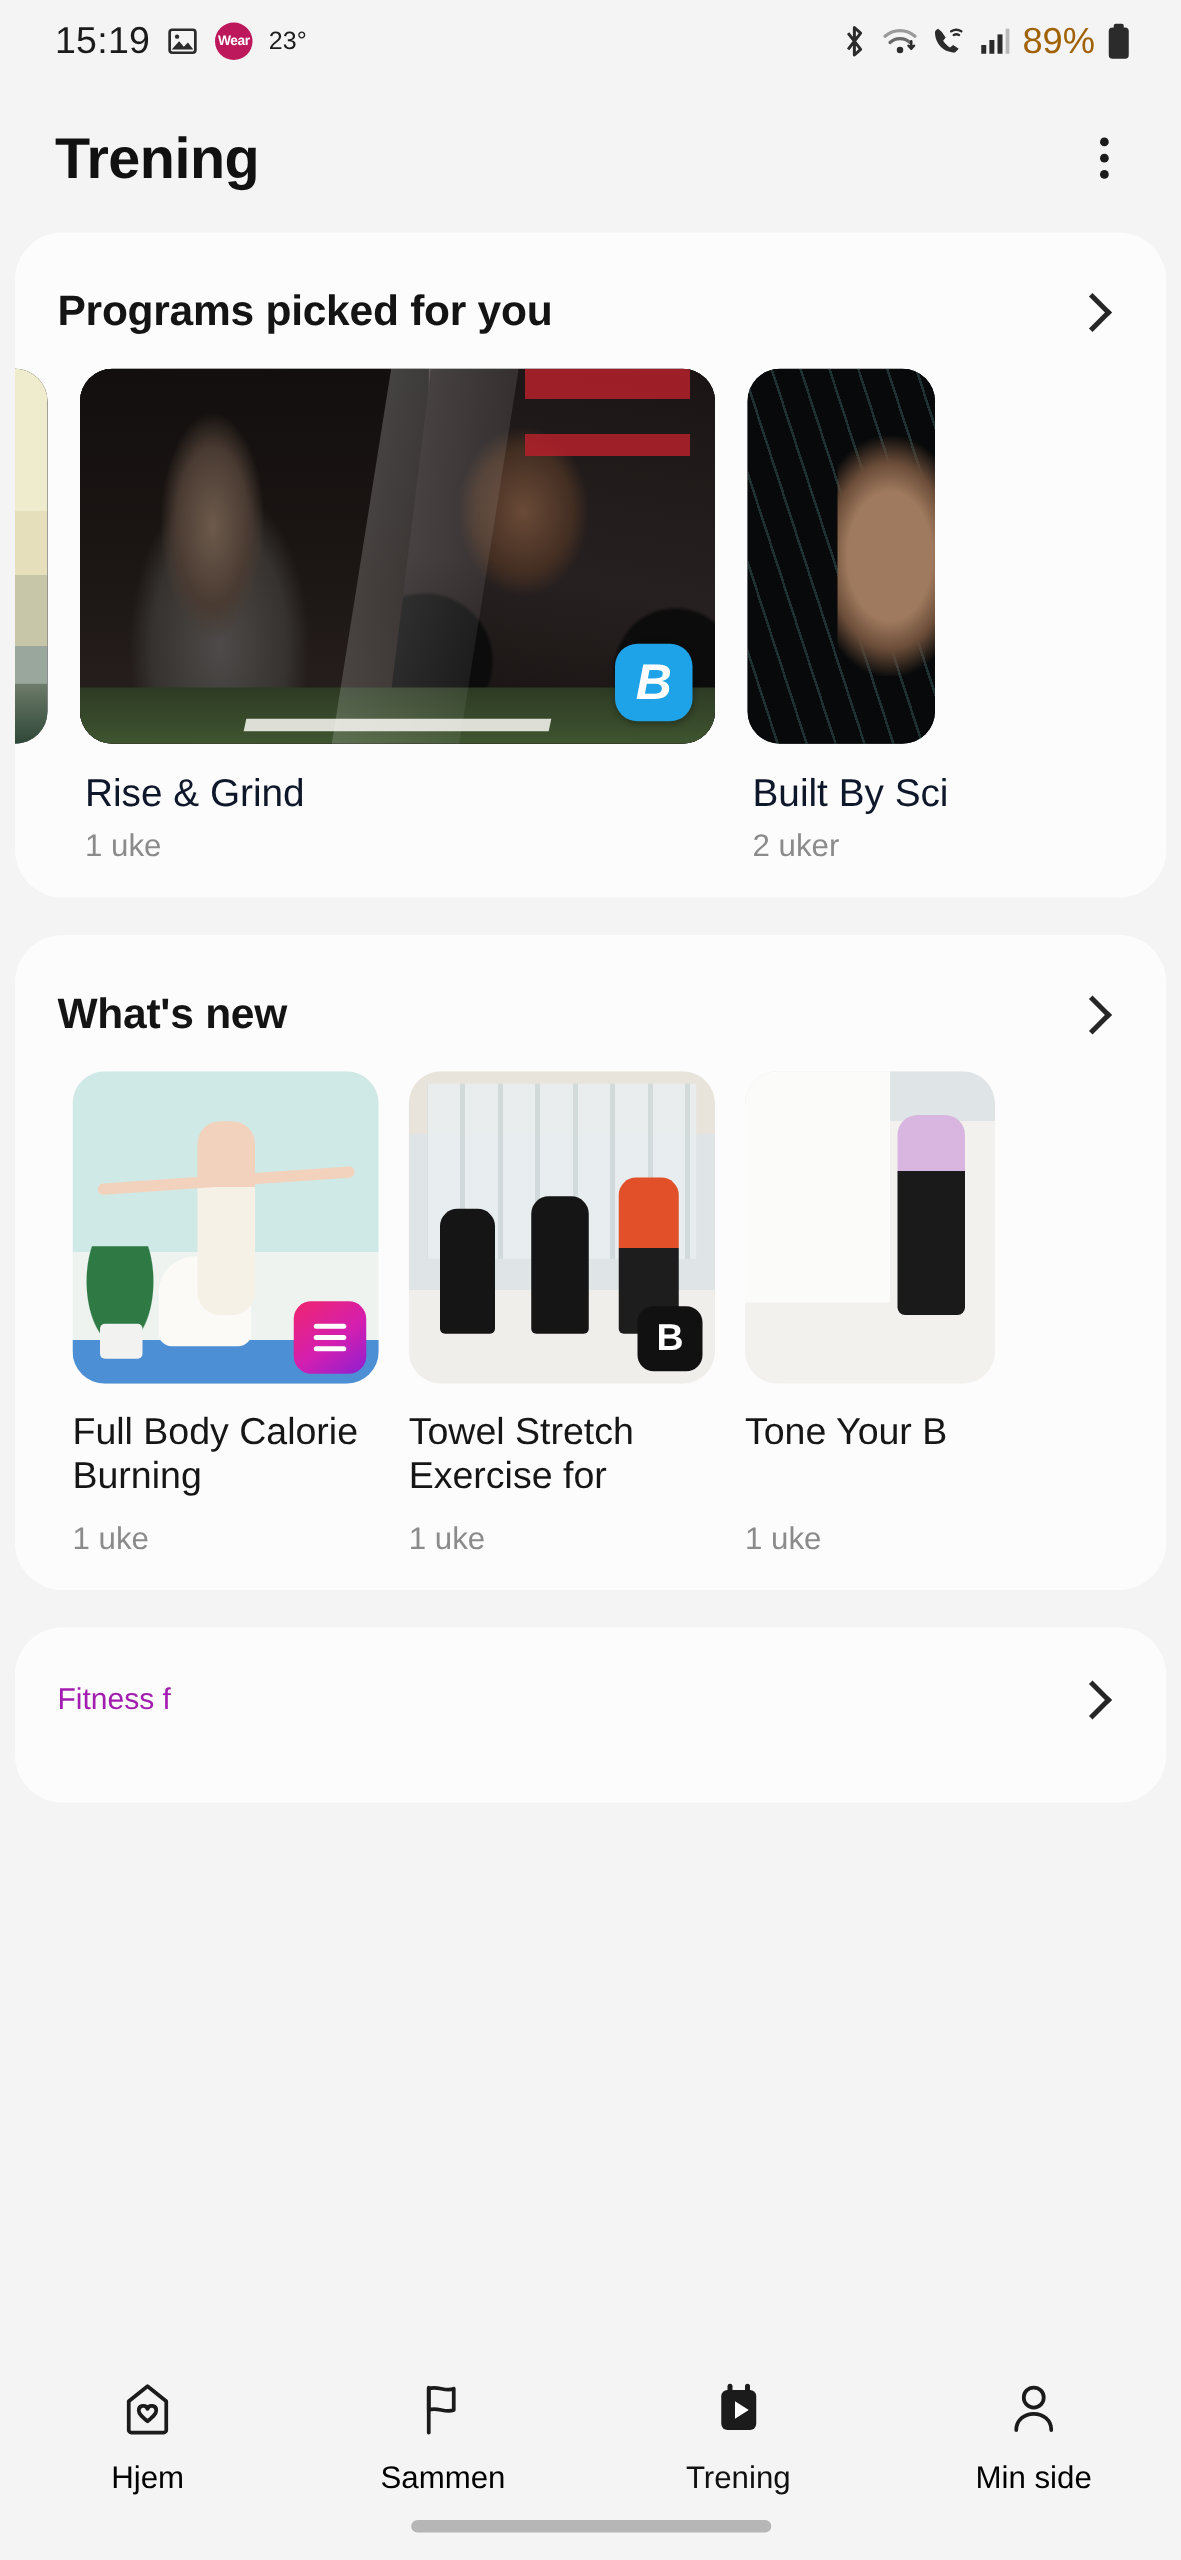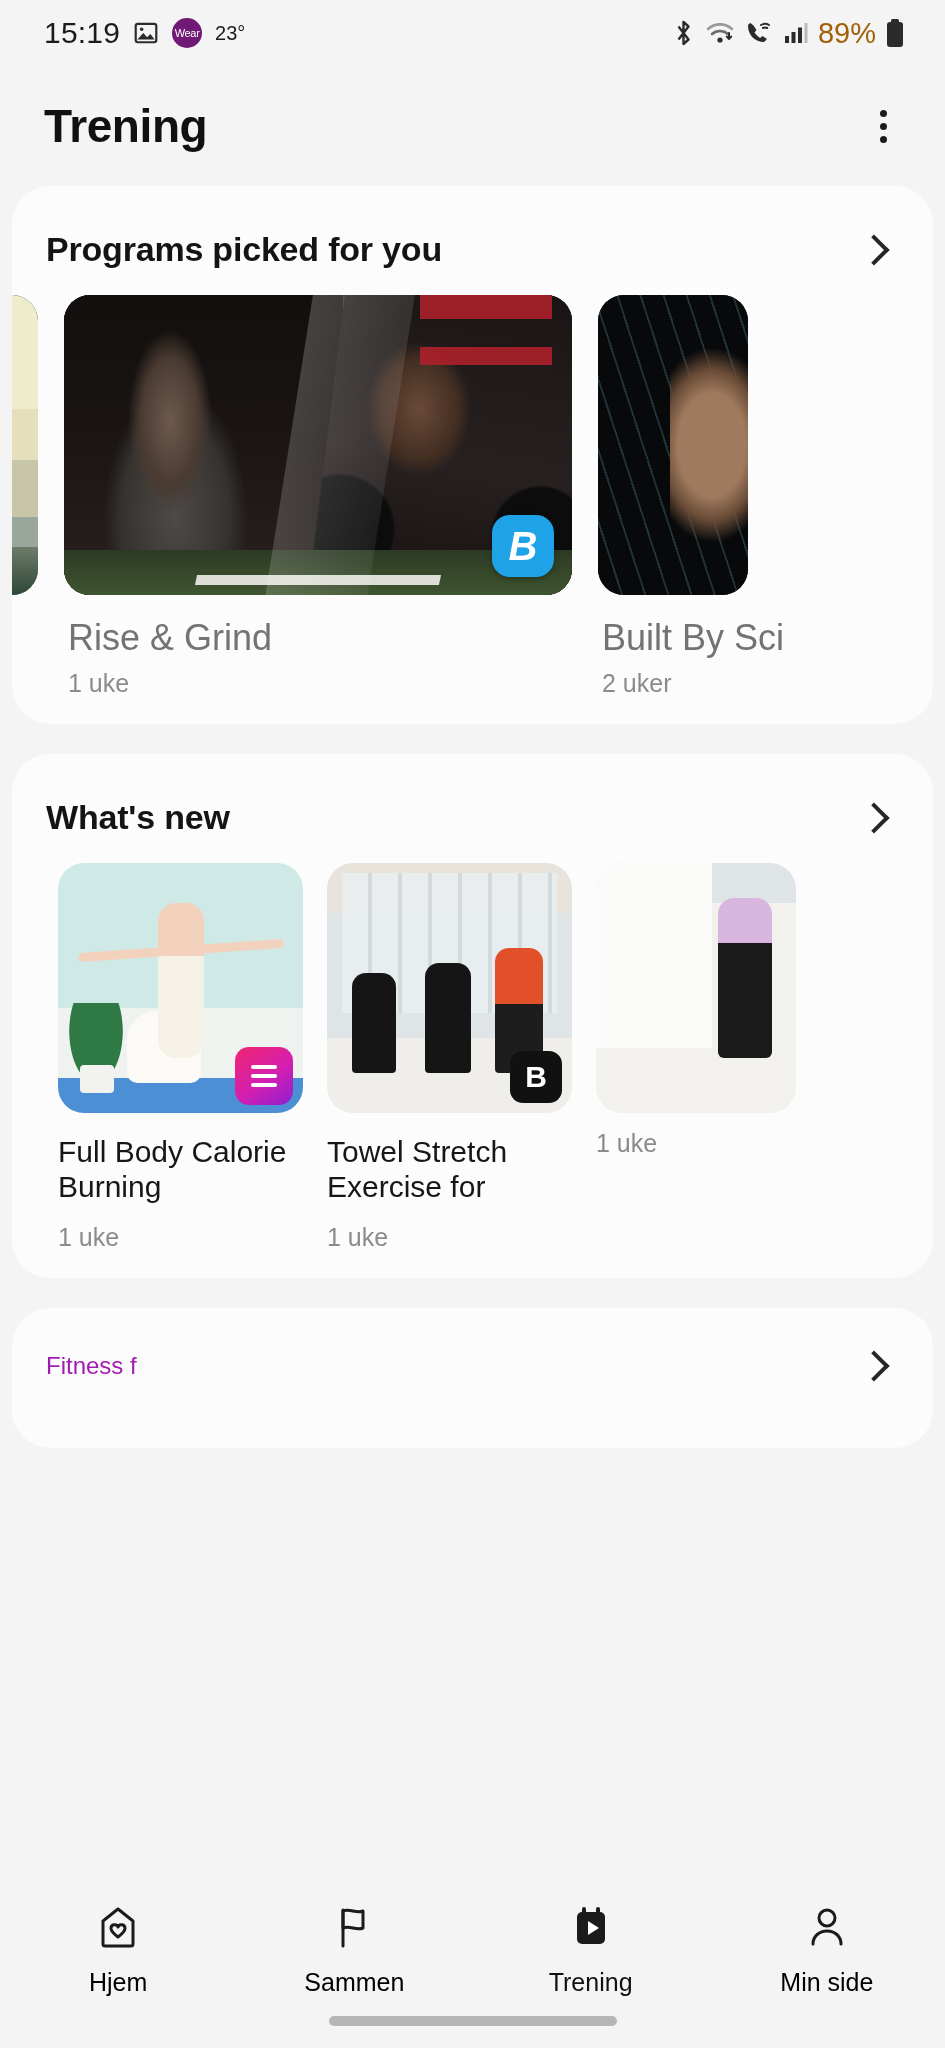--- a/index.html
+++ b/index.html
@@ -16,21 +16,21 @@
     height: 66px; display: flex; align-items: center;
     justify-content: space-between; padding: 0 40px 0 44px;
   }
   .sb-left { display: flex; align-items: center; gap: 13px; }
   .sb-time { font-size: 30px; font-weight: 400; color: #1b1b1b; letter-spacing: .2px; }
   .sb-right { display: flex; align-items: center; gap: 9px; }
   .sb-temp { font-size: 20px; font-weight: 400; color: #1b1b1b; }
   .ic { display: inline-block; line-height: 0; }
   .wear-chip {
     width: 30px; height: 30px; border-radius: 50%;
-    background: #701a75; color: #fff; font-size: 11px; font-weight: 400;
+    background: #be185d; color: #fff; font-size: 11px; font-weight: 700;
     display: flex; align-items: center; justify-content: center;
     letter-spacing: -.3px;
   }
   .sb-batt { font-size: 29px; color: #a16207; font-weight: 400; }
 
   
   .appbar {
     height: 120px; display: flex; align-items: center;
     justify-content: space-between; padding: 0 42px 0 44px;
   }
@@ -60,21 +60,21 @@
   .prog-row { display: flex; gap: 26px; padding-left: 0; }
   .prog-item { flex: 0 0 auto; }
   .prog-item.peek-left { margin-left: -44px; }
   .prog-thumb {
     width: 508px; height: 300px; border-radius: 26px; overflow: hidden;
     position: relative; background:#111;
   }
   .prog-thumb.small { width: 150px; }
   .prog-thumb.peek { width: 70px; }
   .prog-meta { padding: 22px 4px 0 4px; }
-  .prog-name { font-size: 36px; font-weight: 400; color: #737373; white-space: nowrap; }
+  .prog-name { font-size: 31px; font-weight: 400; color: #0f172a; white-space: nowrap; }
   .prog-sub { font-size: 25px; color: #8b8b8b; margin-top: 10px; }
 
   
   .art-gym { position: absolute; inset: 0; background:
       linear-gradient(120deg,#161211 0%,#201a19 22%,#2b2523 34%,#3b3230 44%,#231d1c 54%,#191514 100%); }
   .art-gym::before {
     content:""; position:absolute; left:0; top:0; width:55%; height:100%;
     background:
       radial-gradient(ellipse 60px 130px at 38% 42%, #6d5a4c 0%, #4a3b32 48%, transparent 70%),
       radial-gradient(ellipse 90px 160px at 40% 74%, #4d4a49 0%, #35322f 60%, transparent 80%),
@@ -339,20 +339,21 @@
           <div class="new-sub">1 uke</div>
         </div>
 
         <div class="new-item cut">
           <div class="new-thumb">
             <div class="art-tone">
               <div class="wall"></div>
               <div class="p"></div>
             </div>
           </div>
+          <div class="new-title">Tone Your B</div>
           <div class="new-sub">1 uke</div>
         </div>
 
       </div>
     </div>
 
     <div class="card partial">
       <div class="sec-head">
         <div class="partial-title">Fitness f</div>
         <div class="chev"></div>

